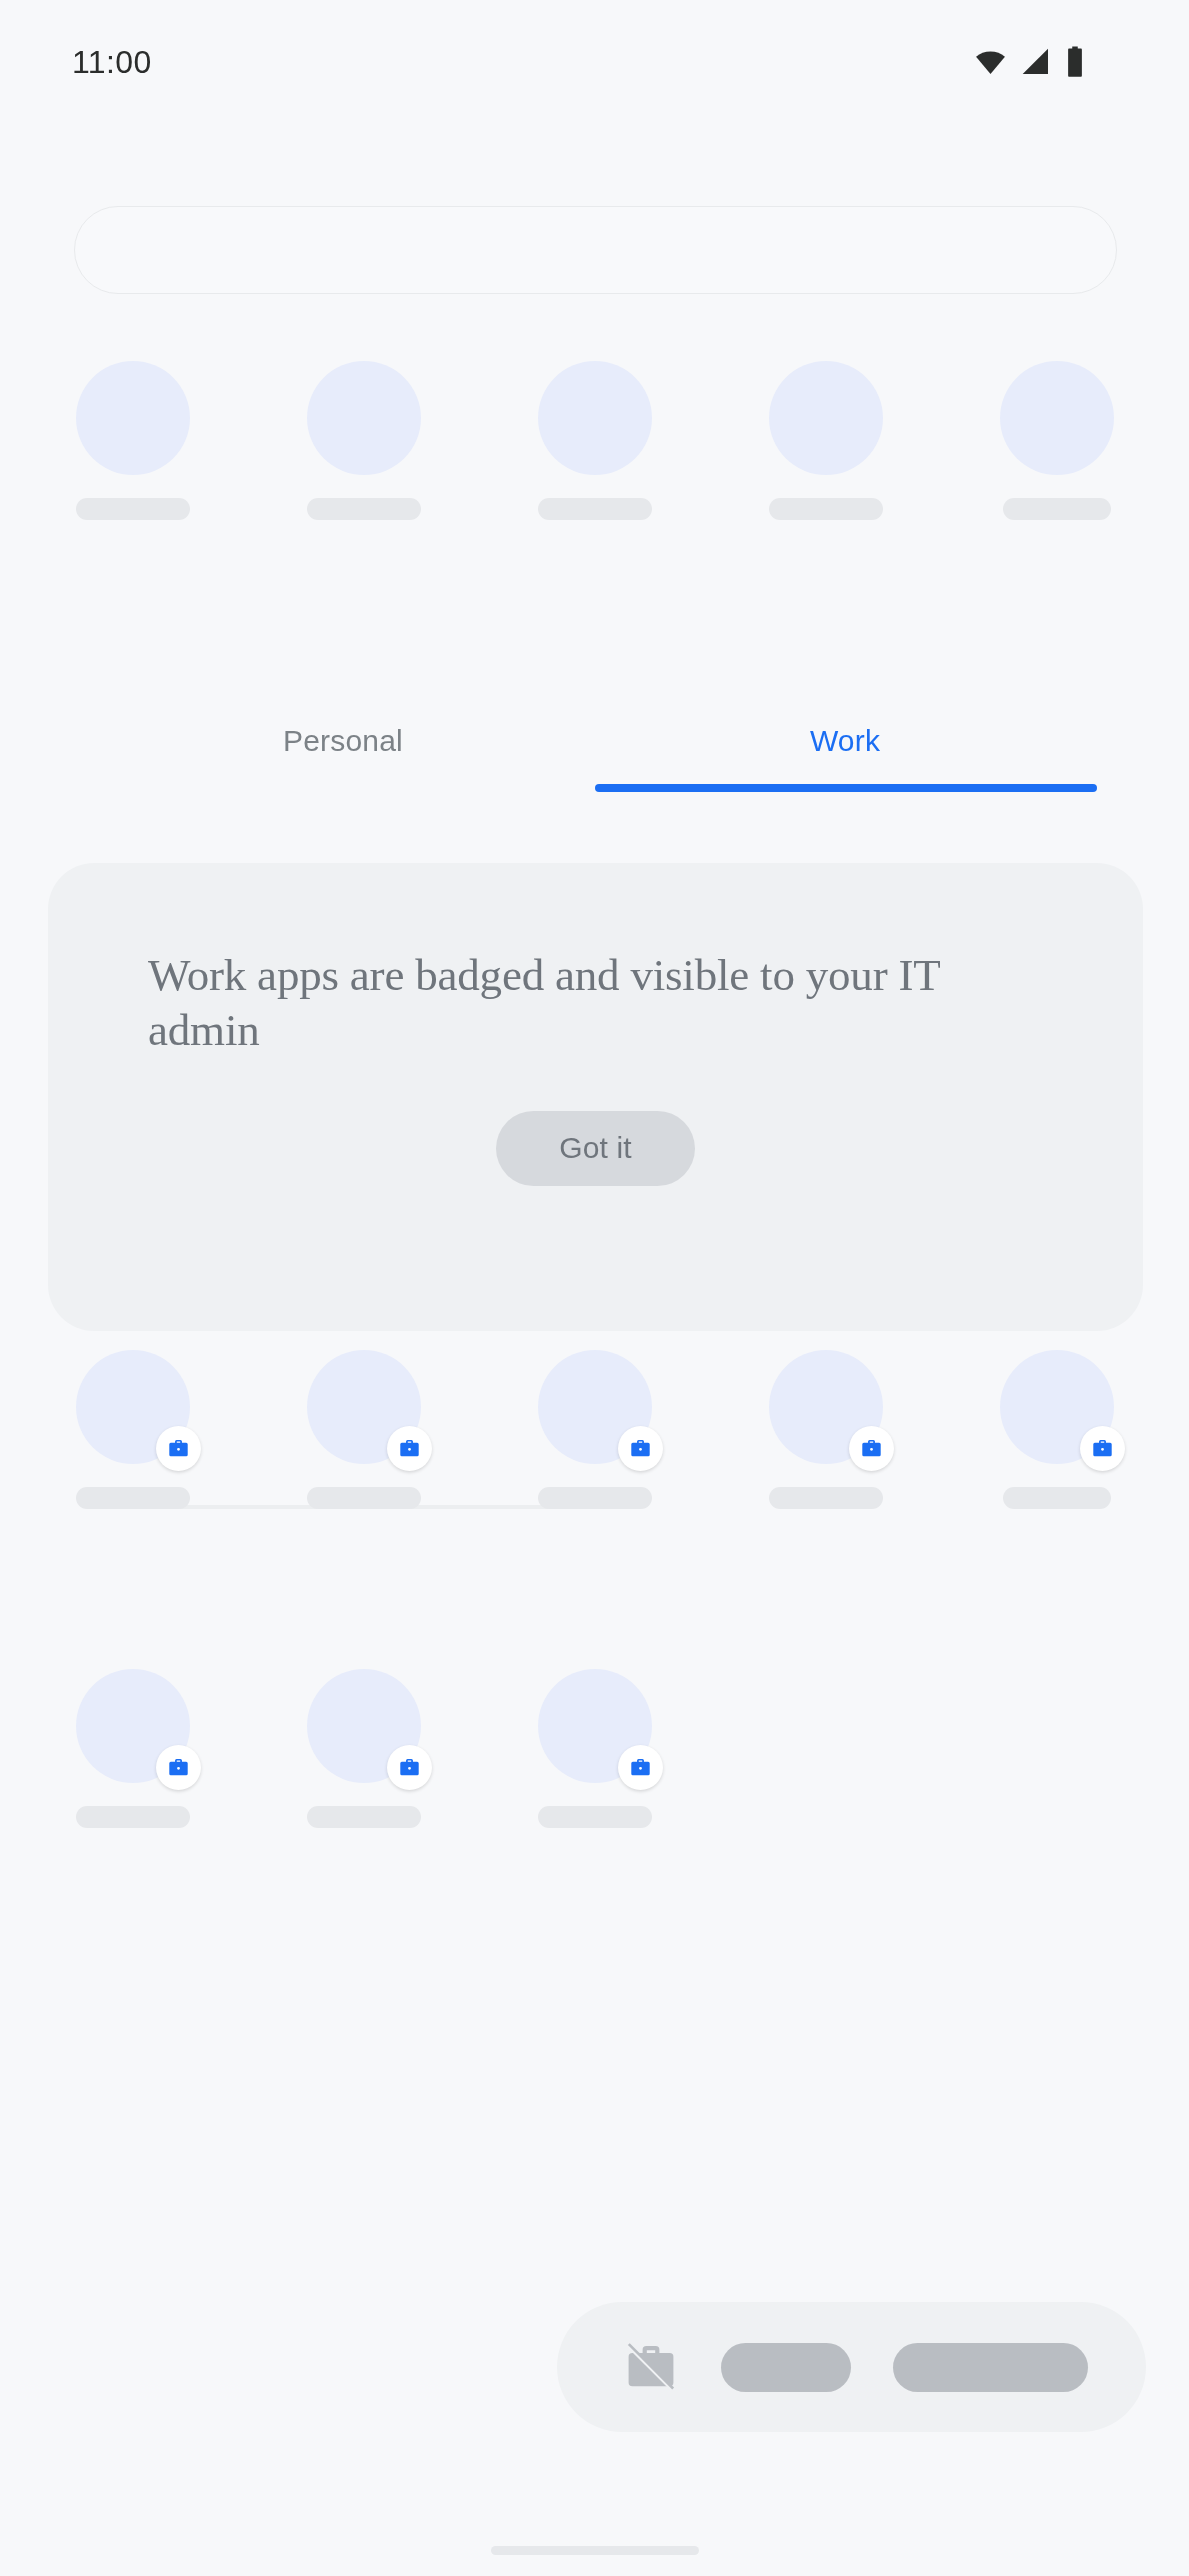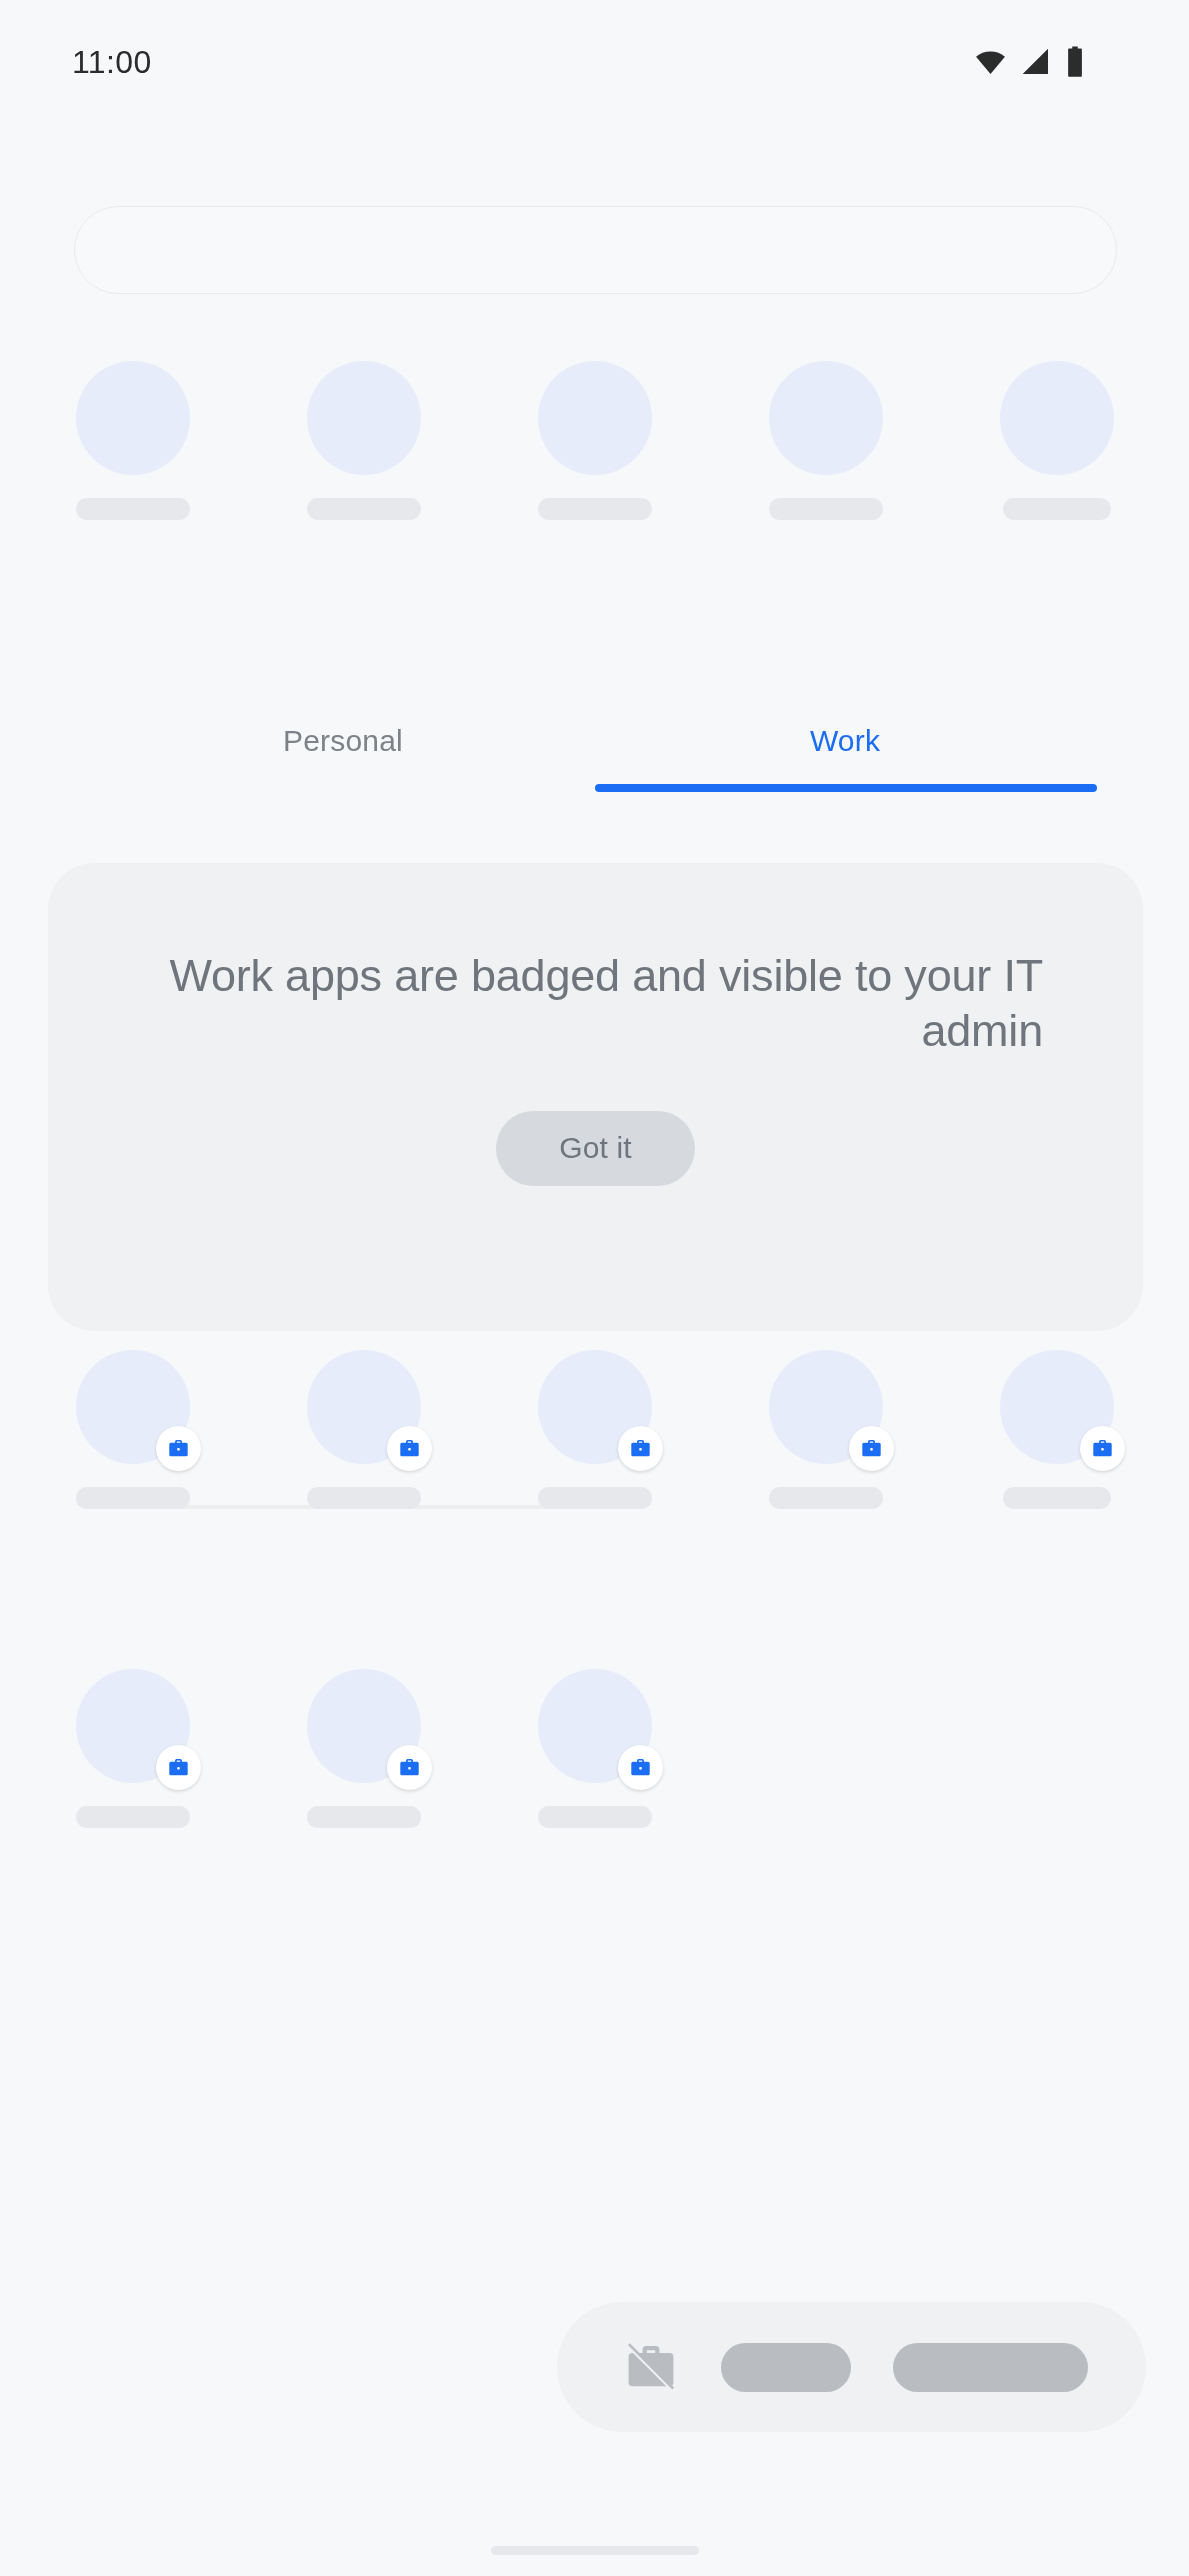--- a/index.html
+++ b/index.html
@@ -83,22 +83,22 @@
 
   
   .info-card {
     position:absolute; left:48px; top:863px;
     width:1095px; height:468px;
     background:#eff1f3; border-radius:46px;
     display:flex; flex-direction:column; align-items:center;
   }
   .info-title {
     margin-top:85px; width:895px;
-    text-align:right; font-size:45px; line-height:1.23;
-    color:#6f757c; font-weight:400; letter-spacing:-0.2px;
+    text-align:left; font-size:45px; line-height:1.23;
+    color:#6f757c; font-weight:400; letter-spacing:-0.2px;font-family:Liberation Serif, serif;
   }
   .got-it-btn {
     margin-top:52px; min-width:199px; height:75px;
     padding:4px 39px; border:none; border-radius:39px;
     background:#d6d9dd; color:#6f757c;
     font-family:"Liberation Sans", sans-serif;
     font-size:30px; letter-spacing:0.1px; cursor:pointer;
   }
 
   

